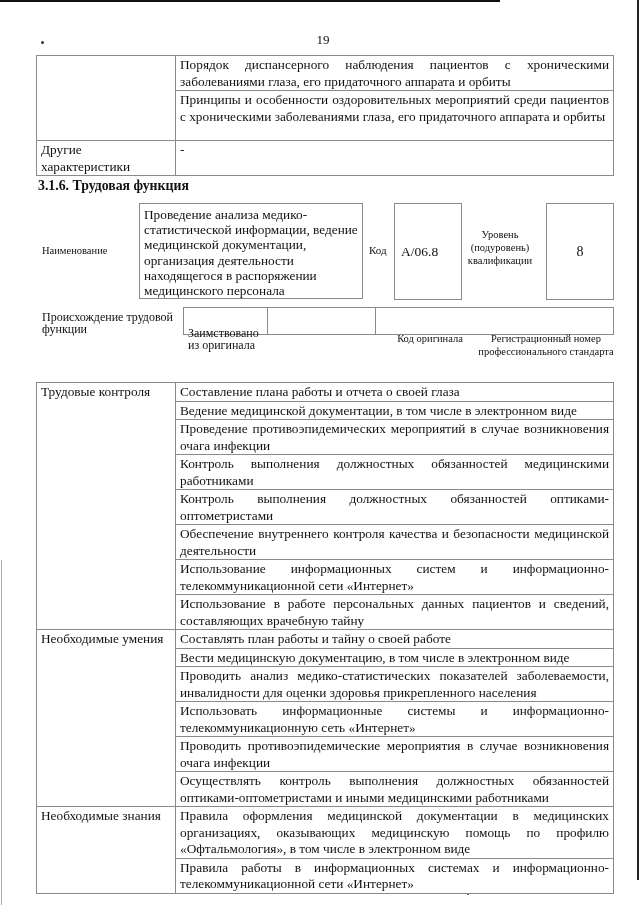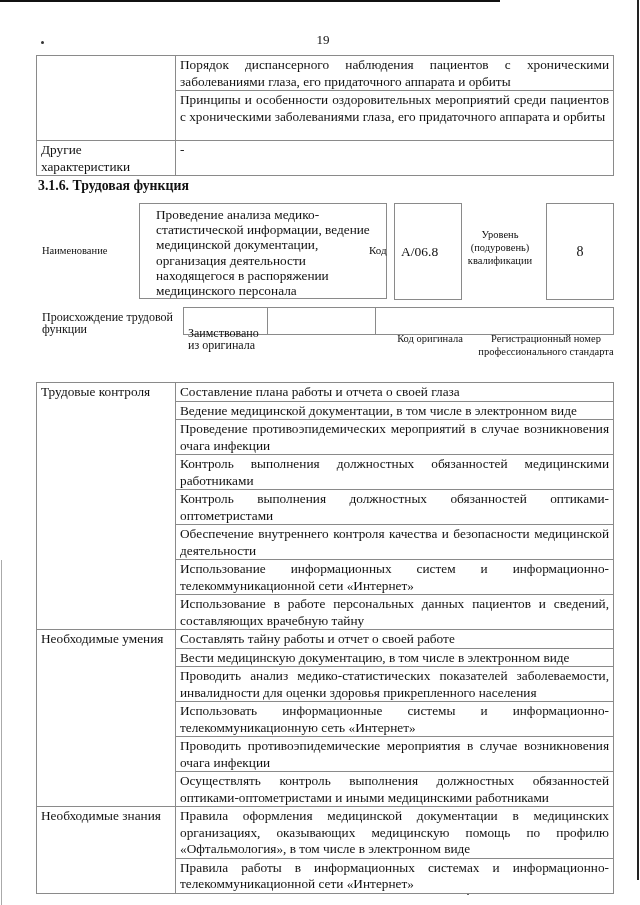--- a/index.html
+++ b/index.html
@@ -21,21 +21,21 @@
     font-size: 13.3px; line-height: 16.5px;
   }
   td.just { text-align: justify; text-align-last: left; }
   td.lbl { font-size: 13.3px; }
 
   .heading { left: 38px; top: 178px; font-weight: bold; font-size: 13.8px; }
 
   .name-label { left: 42px; top: 245px; font-size: 10.5px; }
   .name-box {
     left: 139px; top: 203px; width: 214px; height: 88px;
-    border: 1px solid #8a8a8a; padding: 3px 16px; font-size: 13.3px; line-height: 15.2px;
+    border: 1px solid #8a8a8a; padding: 3px 4px; font-size: 13.3px; line-height: 15.2px;
   }
   .code-label { left: 369px; top: 244px; font-size: 11px; }
   .code-box {
     left: 394px; top: 203px; width: 66px; height: 95px; border: 1px solid #8a8a8a;
   }
   .code-val { position: absolute; left: 6px; top: 40px; font-size: 13.5px; }
   .level-label {
     left: 462px; top: 228px; width: 76px; text-align: center; font-size: 10.5px; line-height: 13px;
   }
   .level-box {
@@ -147,21 +147,21 @@
       </tr>
   <tr>
         <td class="just">Использование информационных систем и информационно-телекоммуникационной сети «Интернет»</td>
       </tr>
   <tr>
         <td class="just">Использование в работе персональных данных пациентов и сведений, составляющих врачебную тайну</td>
       </tr>
 
   <tr>
     <td rowspan="6" class="lbl">Необходимые умения</td>
-    <td>Составлять тайну работы и отчет о своей работе</td>
+    <td>Составлять план работы и тайну о своей работе</td>
   </tr>
   <tr>
         <td class="just">Вести медицинскую документацию, в том числе в электронном виде</td>
       </tr>
   <tr>
         <td class="just">Проводить анализ медико-статистических показателей заболеваемости, инвалидности для оценки здоровья прикрепленного населения</td>
       </tr>
   <tr>
         <td class="just">Использовать информационные системы и информационно-телекоммуникационную сеть «Интернет»</td>
       </tr>

